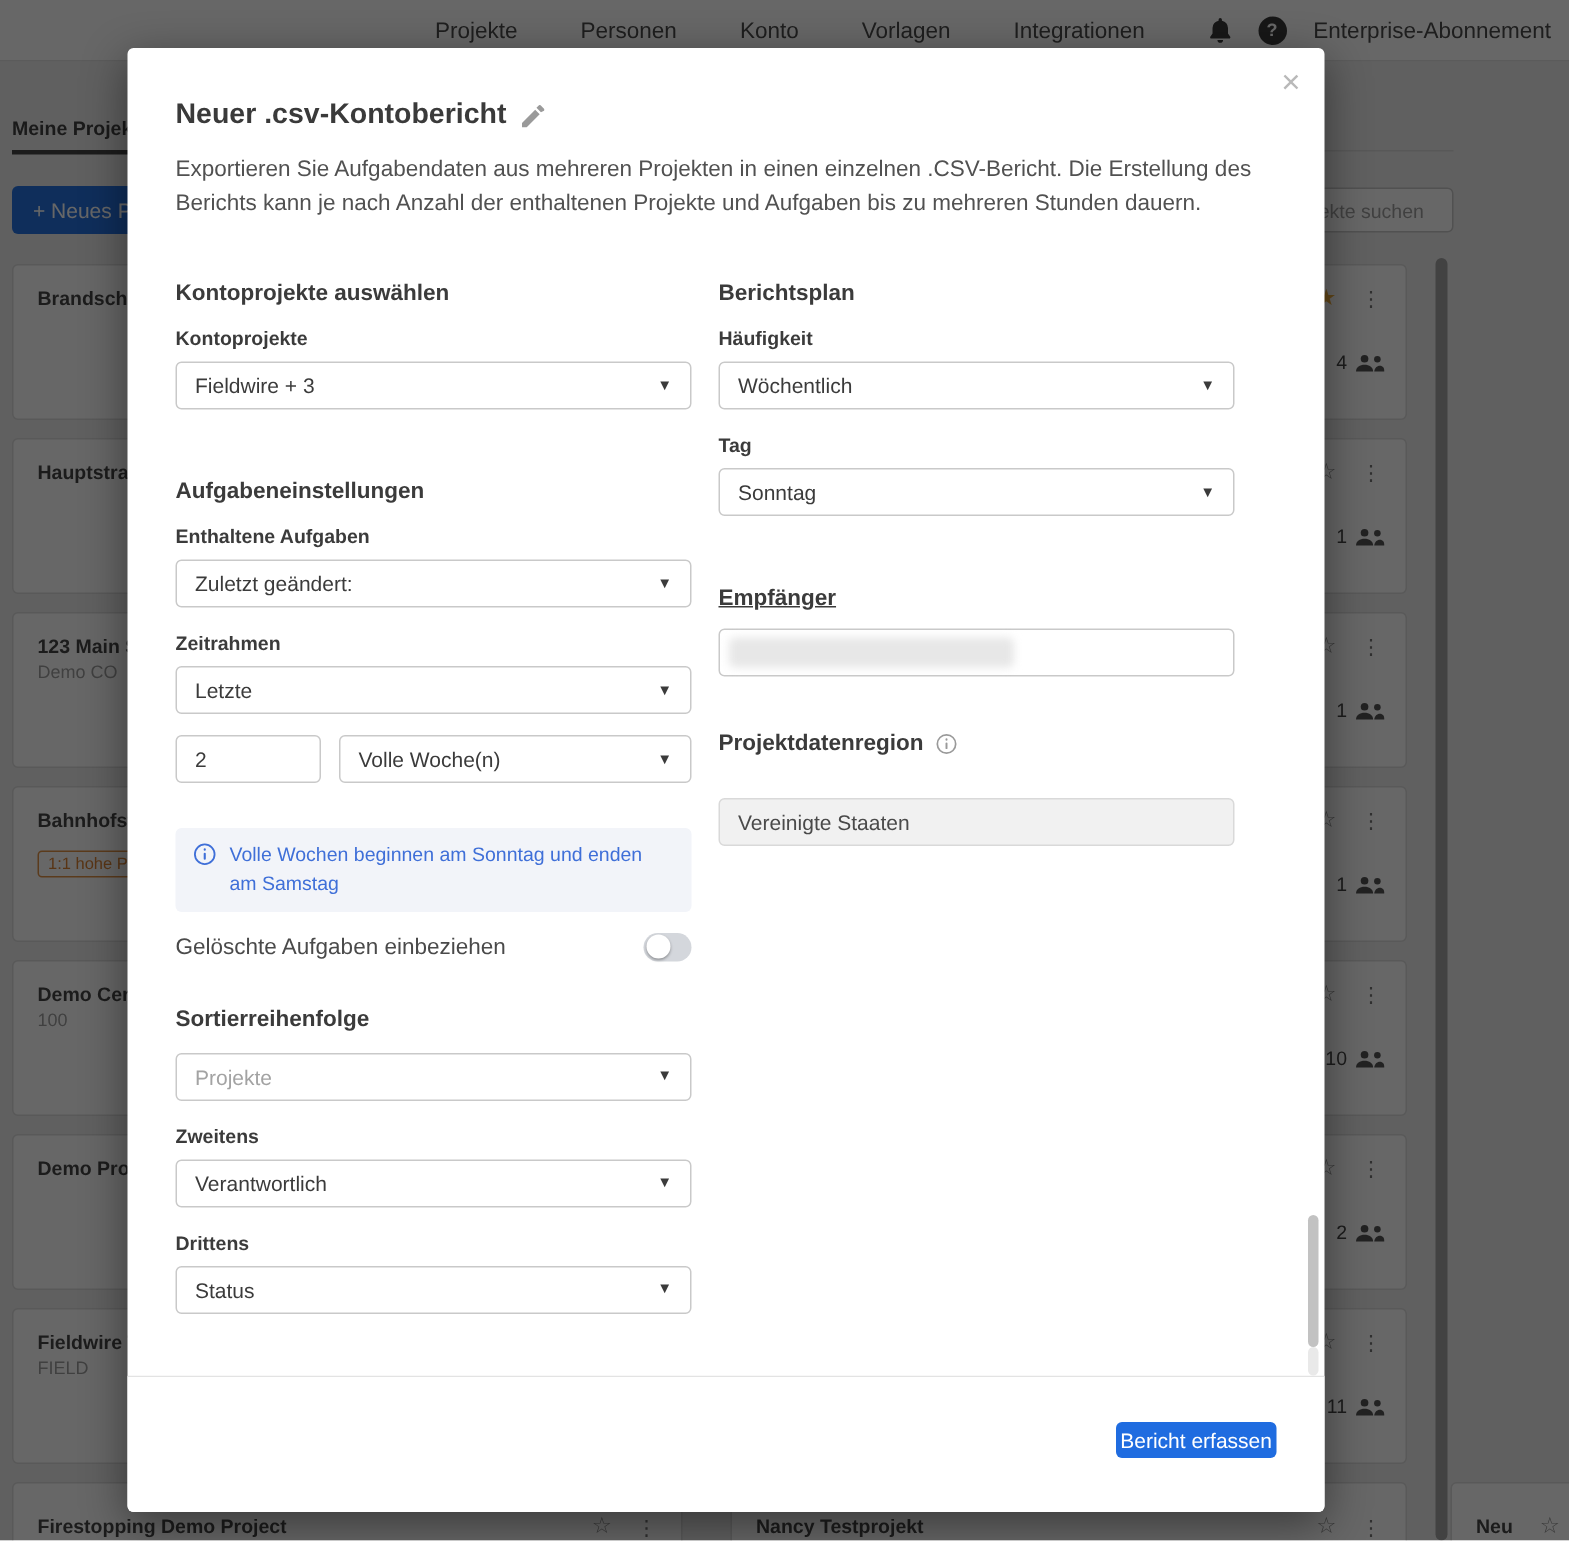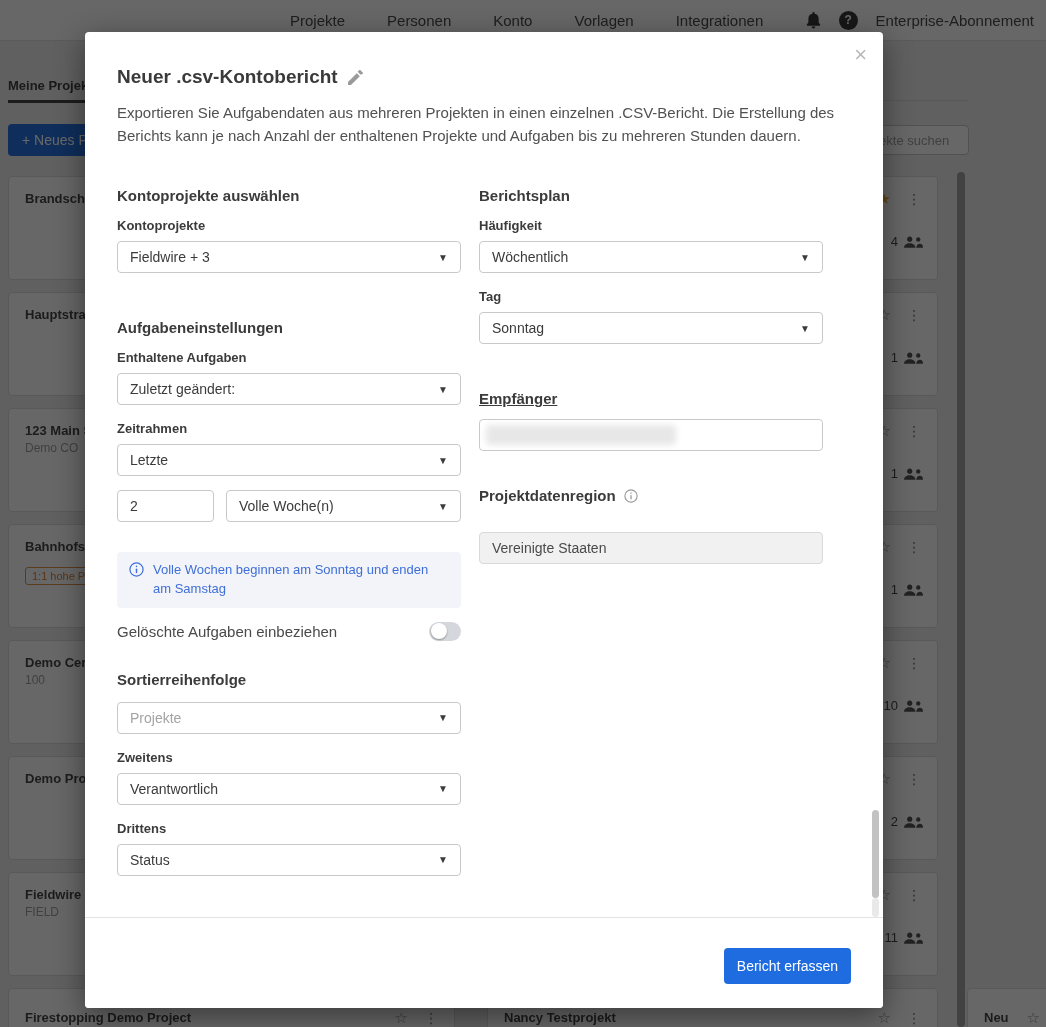--- a/index.html
+++ b/index.html
@@ -89,22 +89,22 @@
              display:flex; align-items:center; padding:0 6px; margin-bottom:36px; }
   .redact { width:190px; height:20px; background:#e7e7e7; border-radius:4px; filter:blur(3px); }
   .hrow { display:flex; align-items:center; gap:8px; margin-bottom:28px; }
   .hrow .sec-h { margin-bottom:0; }
   .info-grey { color:#9a9a9a; display:flex; }
   .disabledbox { height:32px; border:1px solid #d9d9d9; border-radius:4px; background:#f1f1f1;
                  display:flex; align-items:center; padding:0 12px; font-size:14px; color:#4a4a4a; }
   .mb12 { margin-bottom:12px;text-decoration:underline; }
   .mfooter { position:absolute; left:0; right:0; bottom:0; height:91px; border-top:1px solid #e3e3e3;
              background:#fff; border-radius:0 0 4px 4px; }
-  .btn-submit { position:absolute; top:30px; right:32px; height:36px; background:#1f6ce0; color:#fff;
-                border:none; border-radius:4px; font-size:14px; padding:0 13px; font-family:inherit; }
+  .btn-submit { position:absolute; top:30px; right:32px; height:24px; background:#1f6ce0; color:#fff;
+                border:none; border-radius:4px; font-size:14px; padding:0 3px; font-family:inherit; }
   .m-scroll-thumb { position:absolute; right:4px; top:778px; width:7px; height:88px;
                     background:#c2c2c2; border-radius:4px; }
   .m-scroll-track { position:absolute; right:4px; top:866px; width:7px; height:19px;
                     background:#e9e9e9; border-radius:4px; }
 </style>
 </head>
 <body>
 
 <div class="bg">
   <div class="topnav">

